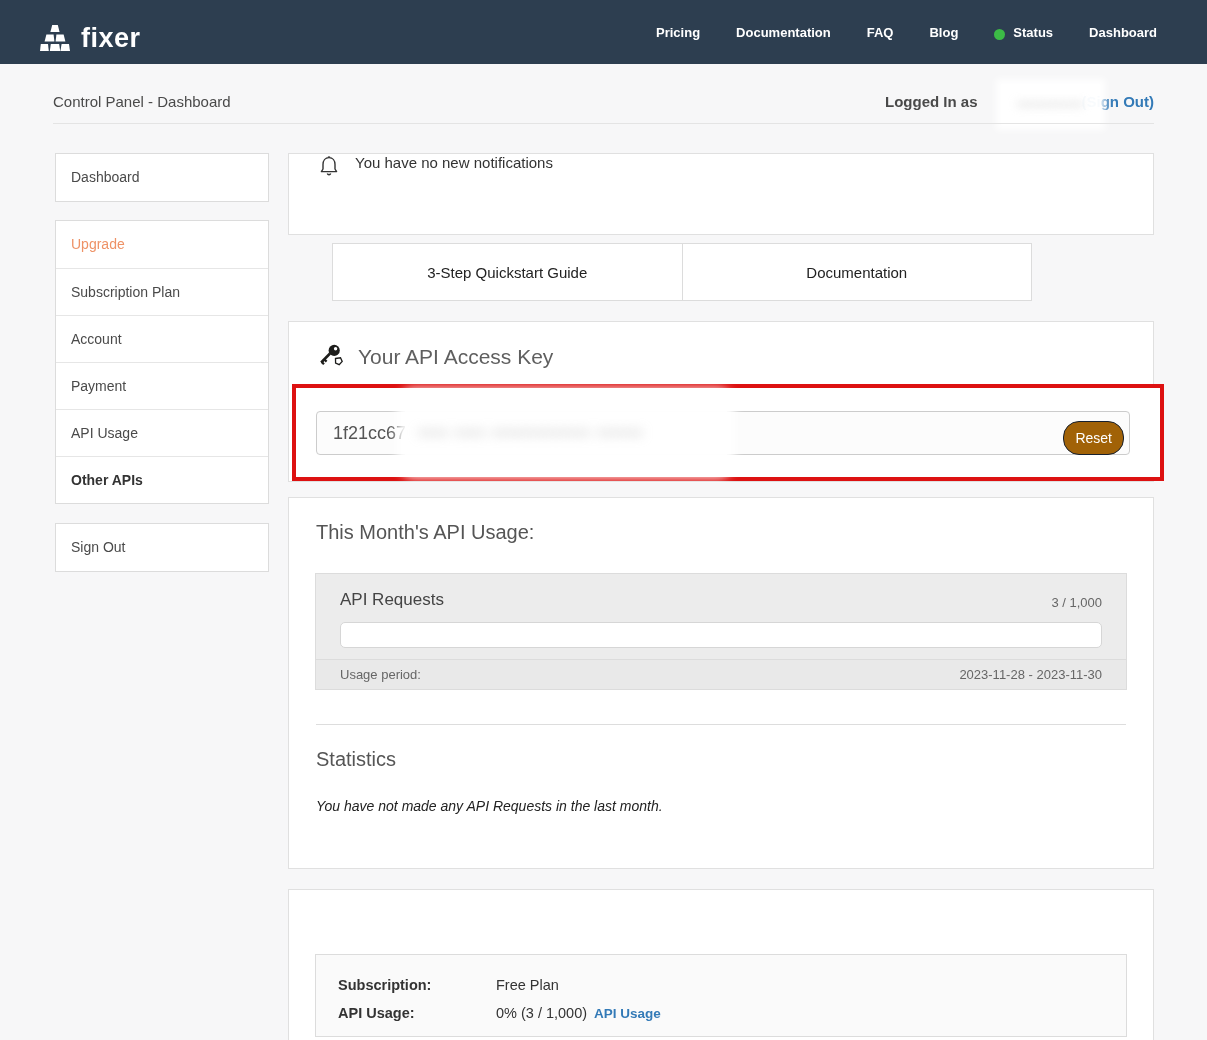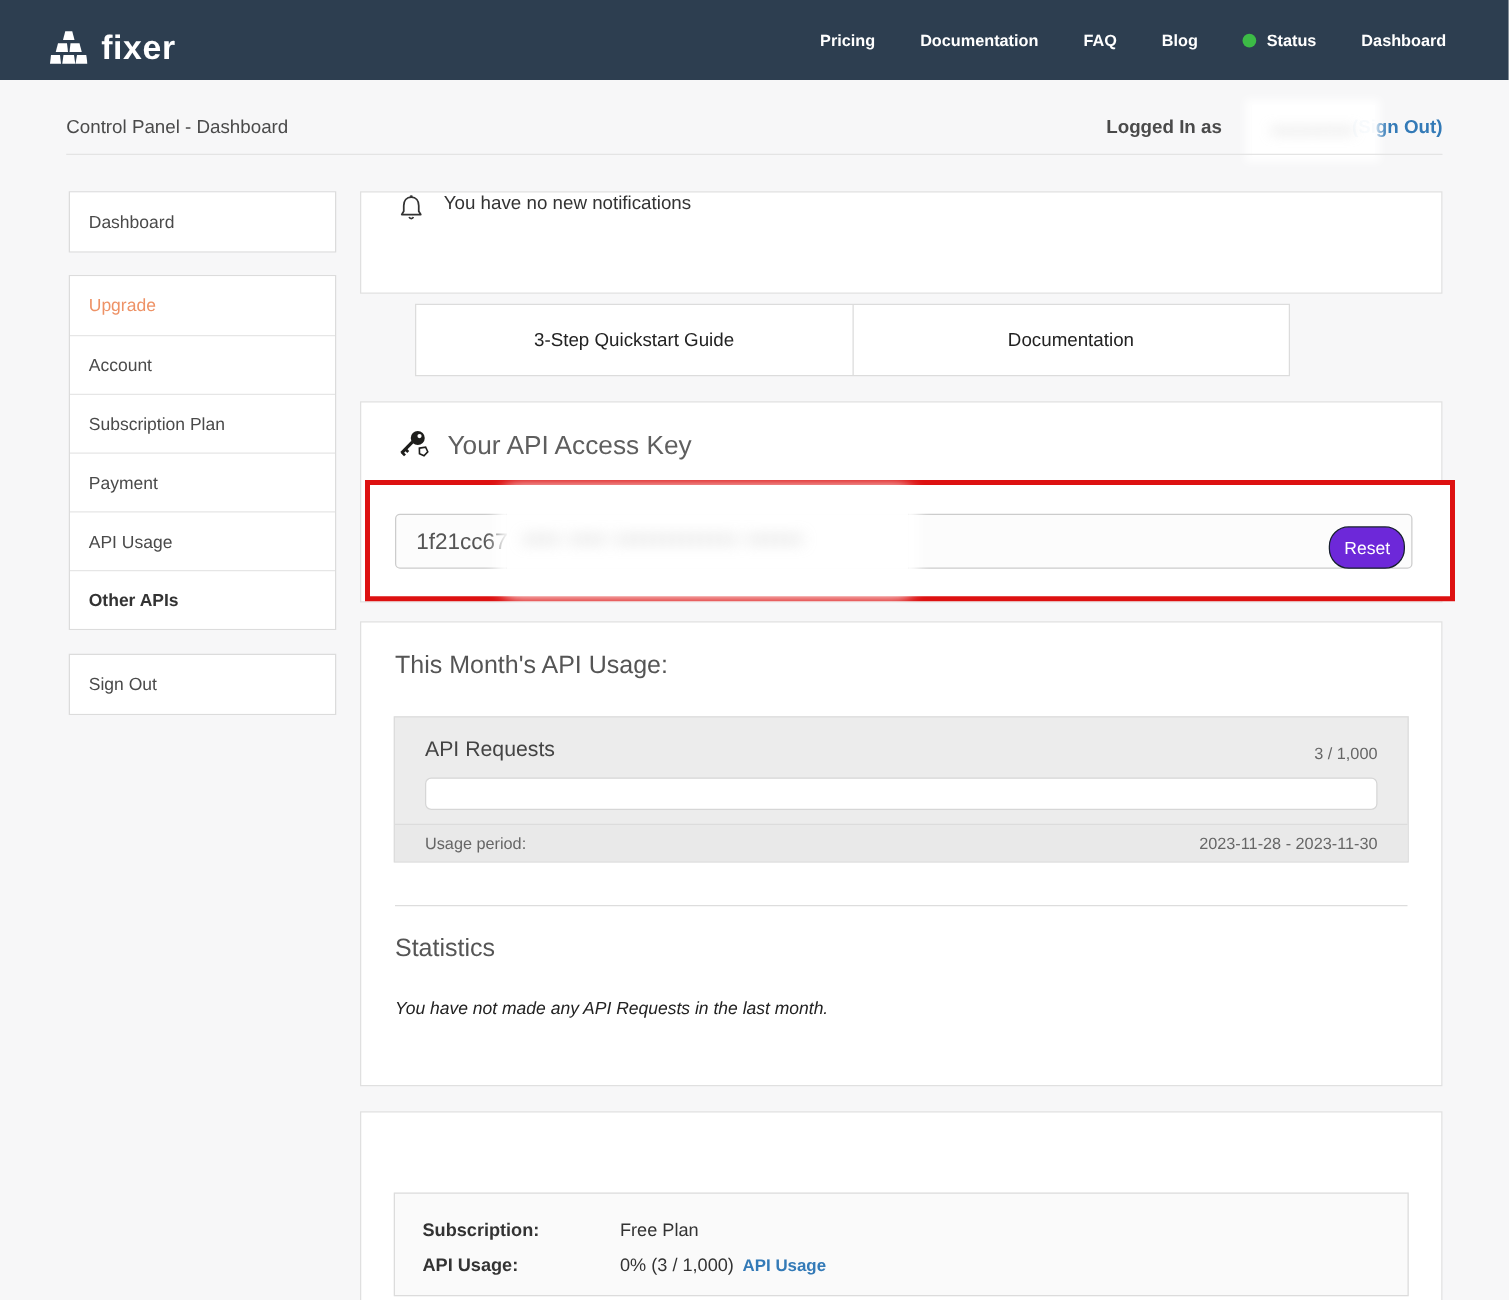--- a/index.html
+++ b/index.html
@@ -8,21 +8,21 @@
     position:relative; overflow:hidden;
     background:#f7f7f8;
     font-family:"Liberation Sans", sans-serif;
     color:#333;
   }
   
   .navbar { position:absolute; left:0; top:0; width:1207px; height:64px; background:#2d3e50; }
   .brand { position:absolute; left:40px; top:0; height:76px; display:flex; align-items:center; gap:11px;
            color:#fff; font-size:27px; font-weight:bold; letter-spacing:.5px; cursor:pointer; }
   .nav-menu { position:absolute; right:50px; top:0; height:64px; display:flex; align-items:center; gap:36px; }
-  .nav-item { color:#fff; font-size:13px; font-weight:bold; cursor:pointer; display:flex; align-items:center; gap:8px; white-space:nowrap; }
+  .nav-item { color:#fff; font-size:13px; font-weight:bold; cursor:pointer; display:flex; align-items:flex-end; gap:8px; white-space:nowrap; }
   .status-dot { width:11px; height:11px; border-radius:50%; background:#3cbb46; display:inline-block; }
   
   .crumb-title { position:absolute; left:53px; top:93px; font-size:15px; color:#4a4a4a; }
   .crumb-right { position:absolute; right:53px; top:93px; font-size:15px; color:#4a4a4a; display:flex; align-items:center;font-weight:bold; }
   .crumb-right .signout { color:#337ab7; cursor:pointer; }
   .crumb-divider { position:absolute; left:53px; right:53px; top:123px; border-top:1px solid #e4e4e4; }
   .user-blur { position:absolute; left:1001px; top:84px; width:99px; height:41px; background:rgba(255,255,255,.97);
                box-shadow:0 0 7px 5px rgba(255,255,255,.92); overflow:hidden; display:flex; align-items:center; justify-content:center; }
   .user-blur span { filter:blur(5px); color:#bdbdbd; font-size:13px; letter-spacing:1px; }
   
@@ -38,21 +38,21 @@
   .quickstart { position:absolute; left:332px; top:243px; width:700px; height:58px; background:#fff; border:1px solid #dcdcdc; display:flex; }
   .quickstart .qcell { flex:1; display:flex; align-items:center; justify-content:center; font-size:15px; color:#222; cursor:pointer; }
   .quickstart .qcell + .qcell { border-left:1px solid #dcdcdc; }
   .card-key { top:321px; height:161px; }
   .card-key .heading { display:flex; align-items:center; gap:13px; margin:21px 0 0 29px; font-size:21px; color:#5f5f5f; }
   .red-box { position:absolute; left:292px; top:384px; width:872px; height:97px; background:#fff; border:4px solid #dd1111; z-index:3; }
   .key-field { position:absolute; left:316px; top:411px; width:814px; height:44px; background:#fcfcfc;
                border:1px solid #cccccc; border-radius:4px; z-index:4; font-size:18px; color:#555; }
   .key-field .key-text { position:absolute; left:16px; top:0; line-height:42px; }
   .reset-btn { position:absolute; right:6px; top:4px; height:34px; line-height:32px; padding:0 11px;
-               background:#6d28d9; border:1px solid #17202e; border-radius:16px; color:#fff; font-size:14px; cursor:pointer; z-index:6; }
+               background:#a16207; border:1px solid #17202e; border-radius:16px; color:#fff; font-size:14px; cursor:pointer; z-index:6; }
   .key-blur { position:absolute; left:405px; top:396px; width:322px; height:74px; background:rgba(255,255,255,.97);
               border-radius:10px; box-shadow:0 0 10px 8px rgba(255,255,255,.95); z-index:5;
               overflow:hidden; display:flex; align-items:center; padding-left:14px; }
   .key-blur span { filter:blur(6px); color:#a9a9a9; font-size:16px; letter-spacing:2px; white-space:nowrap; }
   
   .card-usage { top:497px; height:372px; }
   .section-heading { font-weight:normal; font-size:20px; color:#555; }
   .card-usage .section-heading { margin:23px 27px 0; }
   .usage-panel { margin:29px 26px 0; background:#ececec; border:1px solid #dcdcdc; }
   .usage-row1 { display:flex; justify-content:space-between; align-items:flex-end; padding:16px 24px 0; }
@@ -121,22 +121,22 @@
 <div class="user-blur">
     <span>••••••••••••</span>
   </div>
 <div class="crumb-divider"></div>
 
 <div class="side-group" style="top:153px;">
   <div class="side-item"><span>Dashboard</span></div>
 </div>
 <div class="side-group" style="top:220px;">
   <div class="side-item orange"><span>Upgrade</span></div>
+  <div class="side-item"><span>Subscription Plan</span></div>
   <div class="side-item"><span>Account</span></div>
-  <div class="side-item"><span>Subscription Plan</span></div>
   <div class="side-item"><span>Payment</span></div>
   <div class="side-item"><span>API Usage</span></div>
   <div class="side-item bold"><span>Other APIs</span></div>
 </div>
 <div class="side-group" style="top:523px;">
   <div class="side-item"><span>Sign Out</span></div>
 </div>
 
 <div class="card card-notif">
   <span style="display:flex;">

